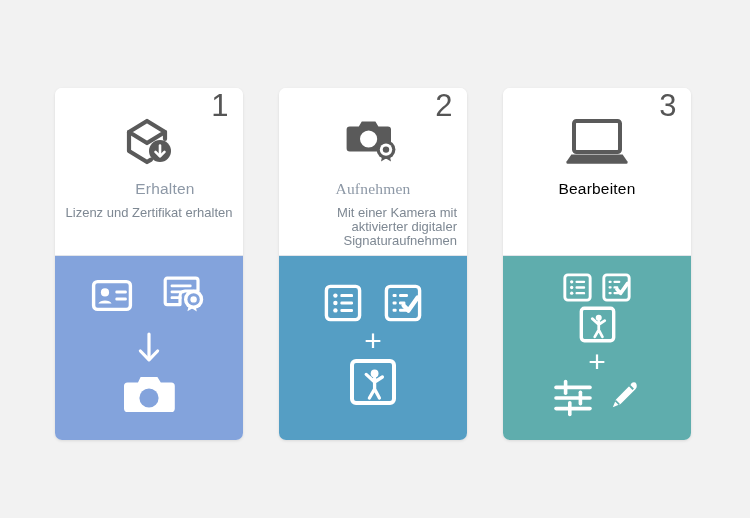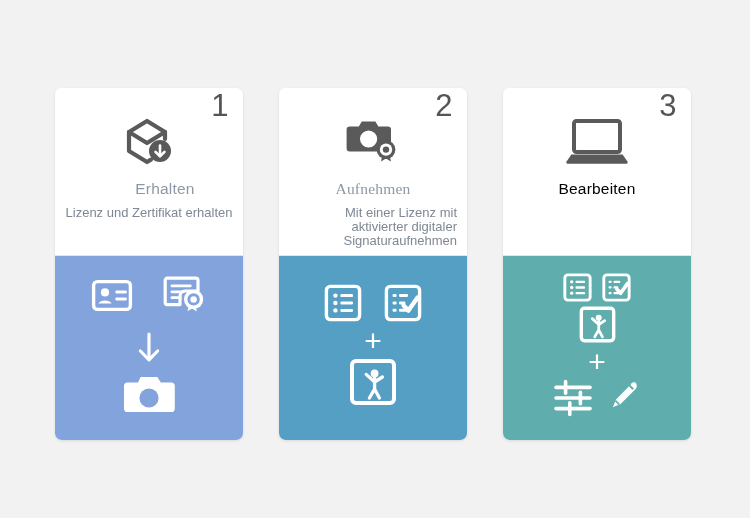--- a/index.html
+++ b/index.html
@@ -183,21 +183,21 @@
           <svg width="58" height="50" viewBox="0 0 58 50">
             <path d="M17.8 5.6 h13.6 l3 4.8 h9.4 a3.2 3.2 0 0 1 3.2 3.2 v18.6 a3.2 3.2 0 0 1 -3.2 3.2 h-38 a3.2 3.2 0 0 1 -3.2 -3.2 v-18.6 a3.2 3.2 0 0 1 3.2 -3.2 h9 Z" fill="#5a5a5a"></path>
             <circle cx="24.6" cy="23" r="8.6" fill="#ffffff"></circle>
             <path d="M39 36 l-2 9.6 5-3 5 3 -2-9.8 Z" fill="#5a5a5a"></path>
             <circle cx="42" cy="33.6" r="9.4" fill="#5a5a5a"></circle>
             <circle cx="42" cy="33.6" r="6.2" fill="#ffffff"></circle>
             <circle cx="42" cy="33.6" r="3.2" fill="#5a5a5a"></circle>
           </svg>
         </div>
         <div class="card-title" style="color: rgb(141, 152, 166); font-family: Liberation Serif, serif;">Aufnehmen</div>
-        <div class="card-desc" style="color: rgb(126, 136, 147);">Mit einer Lizenz mit aktivierter digitaler Signaturaufnehmen</div>
+        <div class="card-desc" style="color: rgb(126, 136, 147);">Mit einer Kamera mit aktivierter digitaler Signaturaufnehmen</div>
       </div>
       <div class="card-bottom" style="background:#559ec4">
         <div class="row gap-md">
           <div>
             <svg width="38" height="38" viewBox="0 0 38 38">
               <rect x="2.4" y="2.4" width="33.2" height="33.2" rx="4" fill="none" stroke="#ffffff" stroke-width="3.4"></rect>
               <circle cx="11.4" cy="11.6" r="2.2" fill="#ffffff"></circle>
               <circle cx="11.4" cy="19" r="2.2" fill="#ffffff"></circle>
               <circle cx="11.4" cy="26.4" r="2.2" fill="#ffffff"></circle>
               <rect x="16.4" y="10.1" width="12.6" height="3" rx="1.2" fill="#ffffff"></rect>

